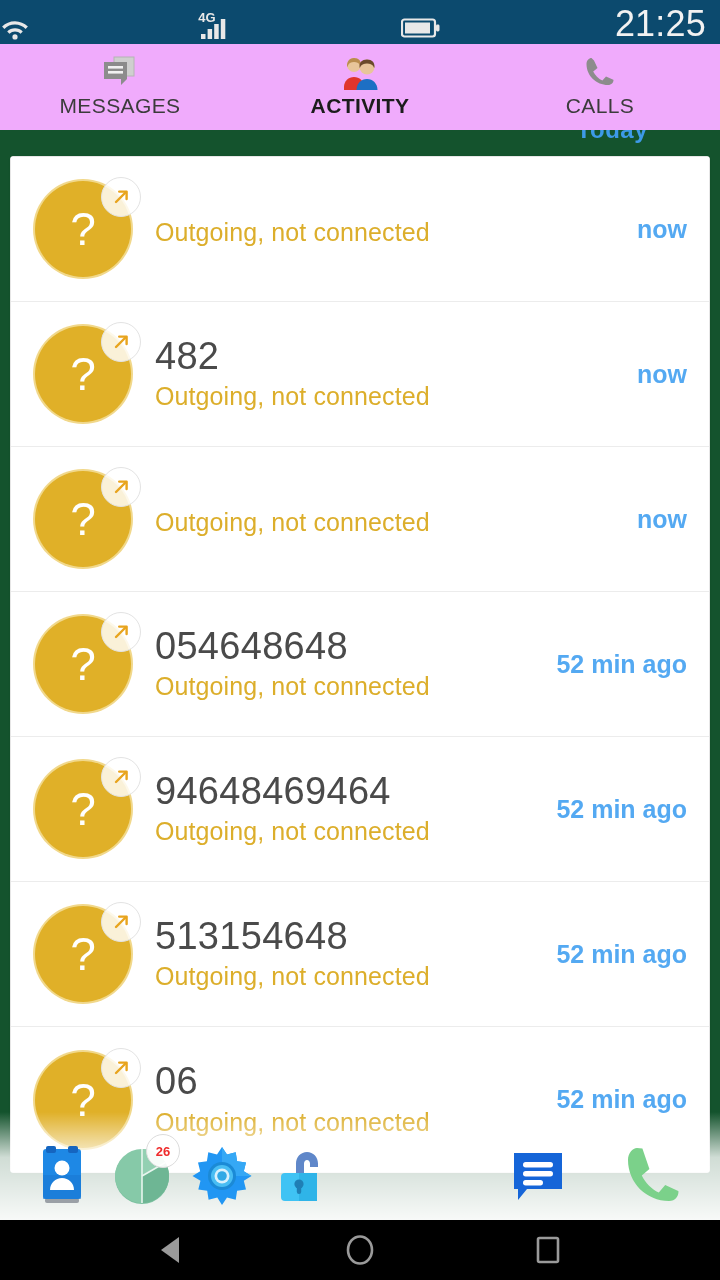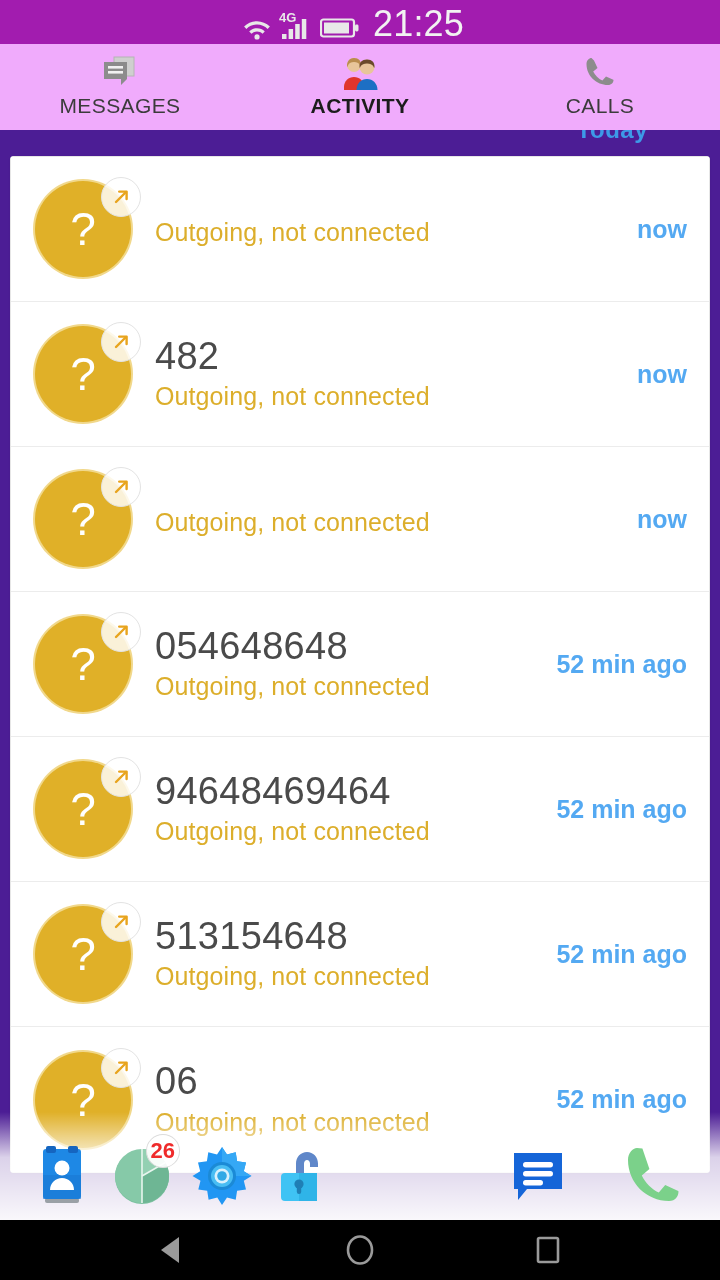--- a/index.html
+++ b/index.html
@@ -7,22 +7,22 @@
   body {
     font-family:"Liberation Sans", sans-serif;
     background:#ffffff;
     -webkit-font-smoothing:antialiased;
   }
   .phone { position:relative; width:720px; height:1280px; background:#fff; }
 
   
   .statusbar {
     position:absolute; top:0; left:0; width:720px; height:56px;
-    background:#a21caf; display:flex; align-items:center;
-    justify-content:center; padding-right:14px; gap:9px;
+    background:#0c4a6e; display:flex; align-items:center;
+    justify-content:space-between; padding-right:14px; gap:9px;
   }
   .sb-icon { display:flex; align-items:center; }
   .sb-time {
     color:#f2f2f2; font-size:36px; letter-spacing:.2px;
     font-family:"Liberation Sans", sans-serif; line-height:1;
     margin-left:4px; margin-bottom:8px;
   }
   .net-wrap { position:relative; display:flex; align-items:flex-end; }
   .net-label {
     position:absolute; top:-5px; left:-2px; font-size:13px;
@@ -41,21 +41,21 @@
   .tab-icon { height:32px; display:flex; align-items:center; justify-content:center; }
   .tab-label {
     font-size:21px; color:#3b3b3b; letter-spacing:.4px;
     font-family:"Liberation Sans", sans-serif;
   }
   .tab.active .tab-label { font-weight:bold; color:#1c1c1c; }
 
   
   .content {
     position:absolute; top:130px; left:0; width:720px; height:1090px;
-    background:#4c1d95; overflow:hidden;
+    background:#14532d; overflow:hidden;
   }
   .day-header {
     position:absolute; top:-14px; right:0; width:720px;
     text-align:right; padding-right:72px;
     color:#3d9ae8; font-size:24px; font-weight:bold;
     letter-spacing:.5px;
   }
   .card {
     position:absolute; top:26px; left:10px; width:700px;
     background:#fff;
@@ -118,21 +118,21 @@
   .dock-left { display:flex; align-items:center; gap:0; padding-left:22px; flex:1; }
   .dock-right { display:flex; align-items:center; gap:34px; padding-right:28px; }
   .dock-btn {
     position:relative; width:80px; height:80px;
     display:flex; align-items:center; justify-content:center;
   }
   .dock-badge {
     position:absolute; top:-2px; right:2px;
     min-width:34px; height:34px; padding:0 4px; border-radius:50%;
     background:rgba(255,255,255,.92); border:1px solid #dcdcdc;
-    color:#ef2b2b; font-size:22px; font-weight:bold;
+    color:#ef2b2b; font-size:13px; font-weight:bold;
     display:flex; align-items:center; justify-content:center;
   }
 
   
   .navbar {
     position:absolute; bottom:0; left:0; width:720px; height:60px;
     background:#000; display:flex; align-items:center; justify-content:center;
     gap:130px;
   }
   .nav-btn { width:58px; height:44px; display:flex; align-items:center; justify-content:center; }

